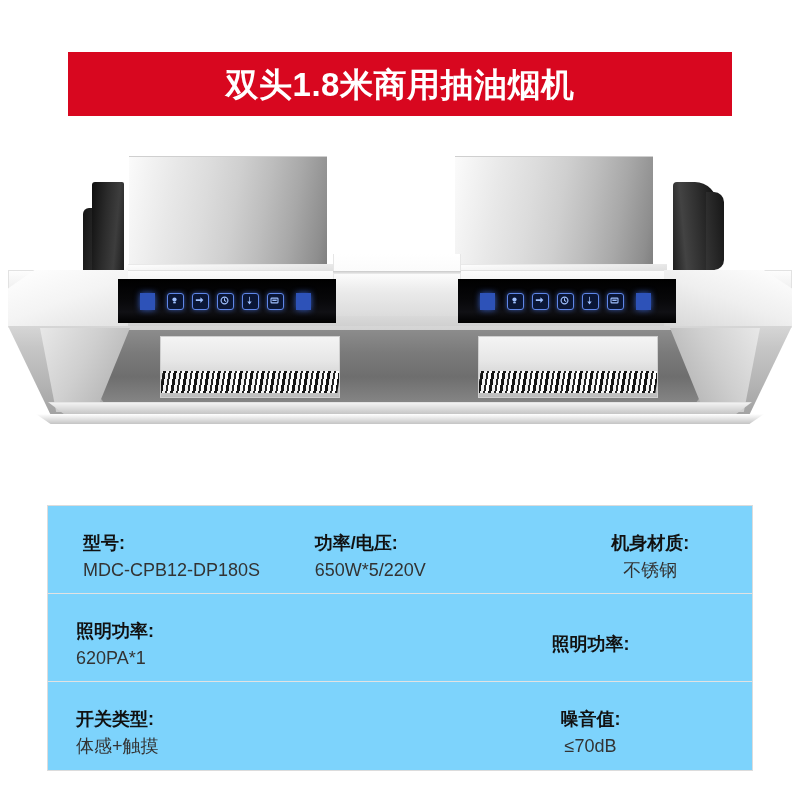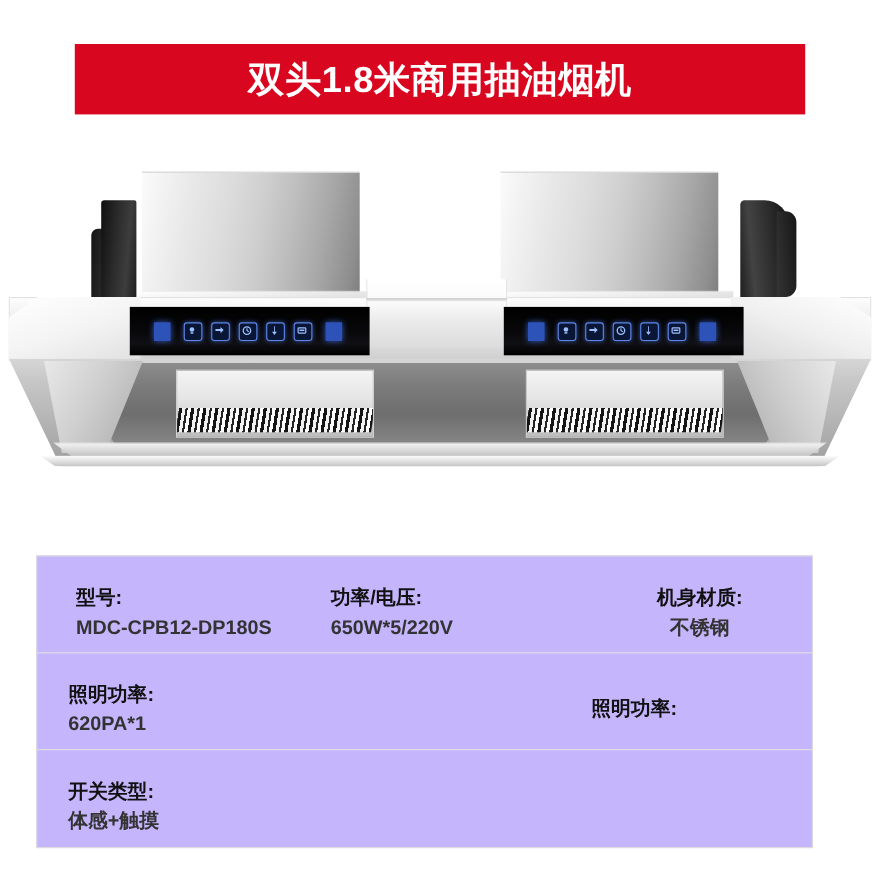--- a/index.html
+++ b/index.html
@@ -14,21 +14,21 @@
     font-family: "Liberation Sans", "DejaVu Sans", sans-serif;
     color: #1a1a1a;
     overflow: hidden;
     position: relative;
   }
 
   
   .banner {
     position: absolute;
     left: 68px;
-    top: 40px;
+    top: 52px;
     width: 664px;
     height: 64px;
     background: #d8071f;
     display: flex;
     align-items: center;
     justify-content: center;
   }
   .banner-title {
     color: #ffffff;
     font-size: 33px;
@@ -233,26 +233,26 @@
   .trough-rim {
     position: absolute;
     left: 36px; top: 284px; width: 728px; height: 10px;
     background: linear-gradient(180deg, #ffffff 0%, #e2e2e2 50%, #c4c4c4 100%);
     clip-path: polygon(0 0, 100% 0, 98% 100%, 2% 100%);
   }
 
   
   .spec-table {
     position: absolute;
-    left: 33px;
+    left: 47px;
     top: 505px;
     width: 706px;
     border: 1px solid #dcdcdc;
     box-sizing: border-box;
-    background: #c4b5fd;
+    background: #7dd3fc;
   }
   .spec-row {
     display: flex;
     border-bottom: 1px solid #e2e2e2;
     height: 88px;
     box-sizing: border-box;
   }
   .spec-row:last-child { border-bottom: none; }
   .spec-cell {
     flex: 1 1 0;
@@ -267,21 +267,21 @@
   .spec-cell.c3 { padding-left: 30px; align-items: center; }
   .spec-label {
     font-size: 18px;
     font-weight: bold;
     color: #111111;
     line-height: 1.5;
     white-space: nowrap;
   }
   .spec-value {
     font-size: 18px;
-    font-weight: bold;
+    font-weight: normal;
     color: #333333;
     line-height: 1.5;
     white-space: nowrap;
   }
 </style>
 </head>
 <body>
 
 <div class="banner">
   <div class="banner-title">双头1.8米商用抽油烟机</div>
@@ -417,15 +417,19 @@
     <div class="spec-cell c3">
       <div class="spec-label">照明功率:</div>
     </div>
   </div>
 
   <div class="spec-row">
     <div class="spec-cell c2">
       <div class="spec-label">开关类型:</div>
       <div class="spec-value">体感+触摸</div>
     </div>
+    <div class="spec-cell c3">
+      <div class="spec-label">噪音值:</div>
+      <div class="spec-value">≤70dB</div>
+    </div>
   </div>
 
 </div>
 
 </body></html>

